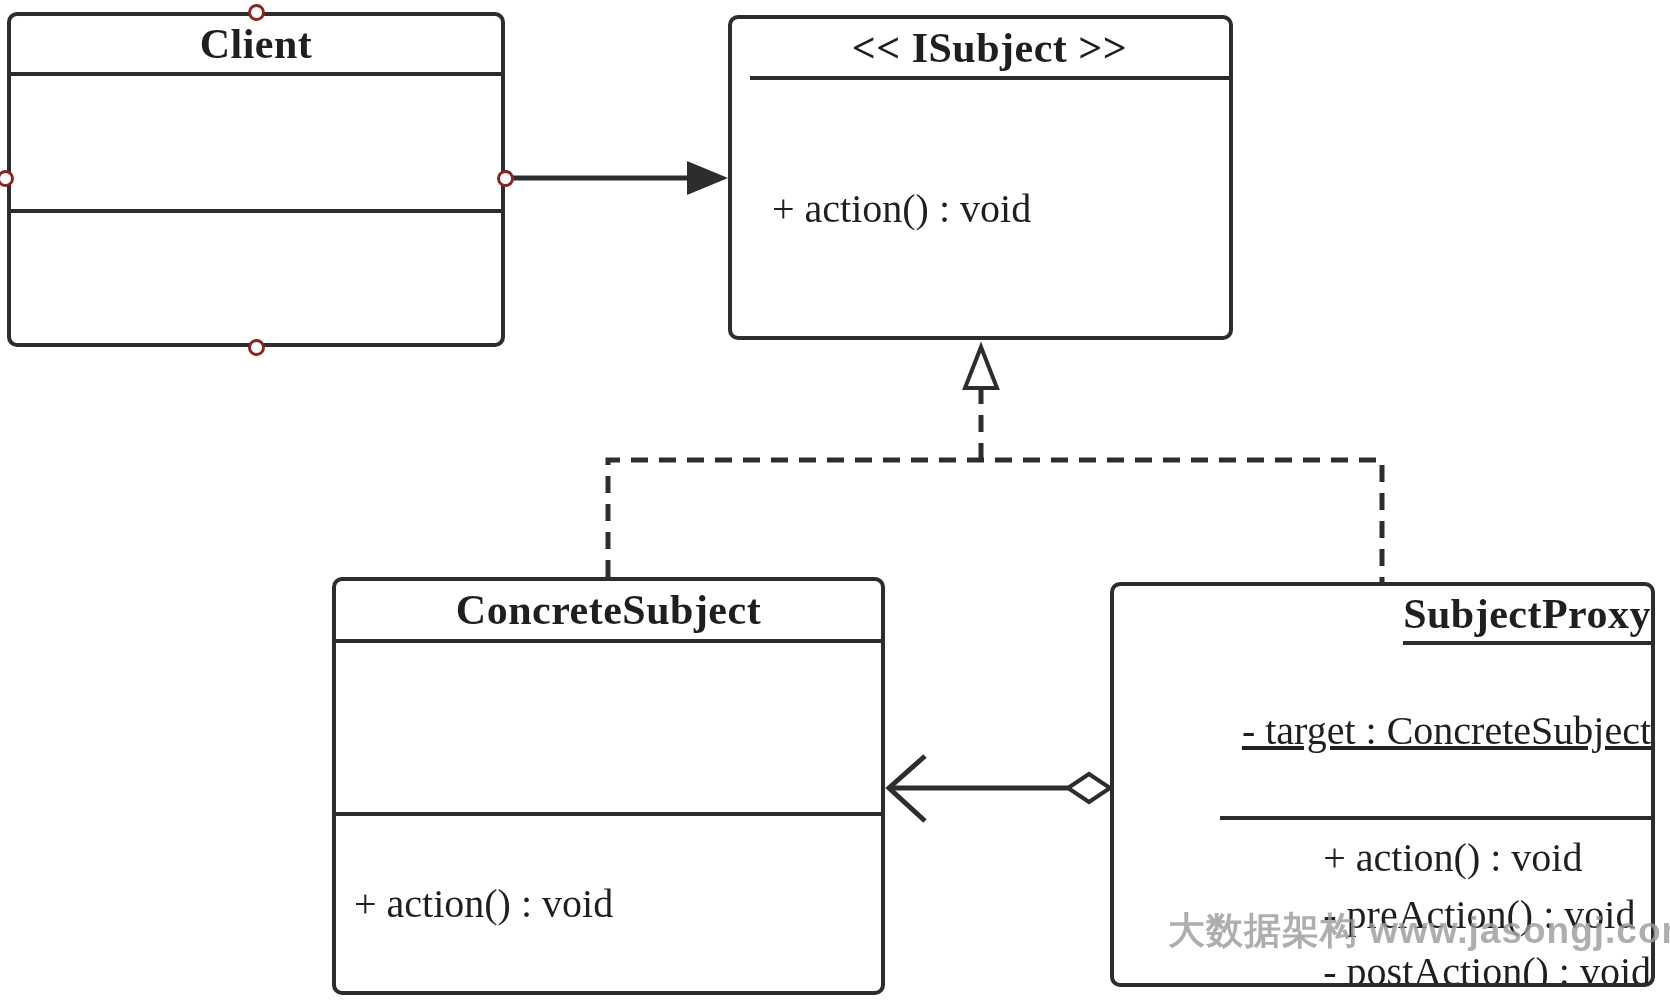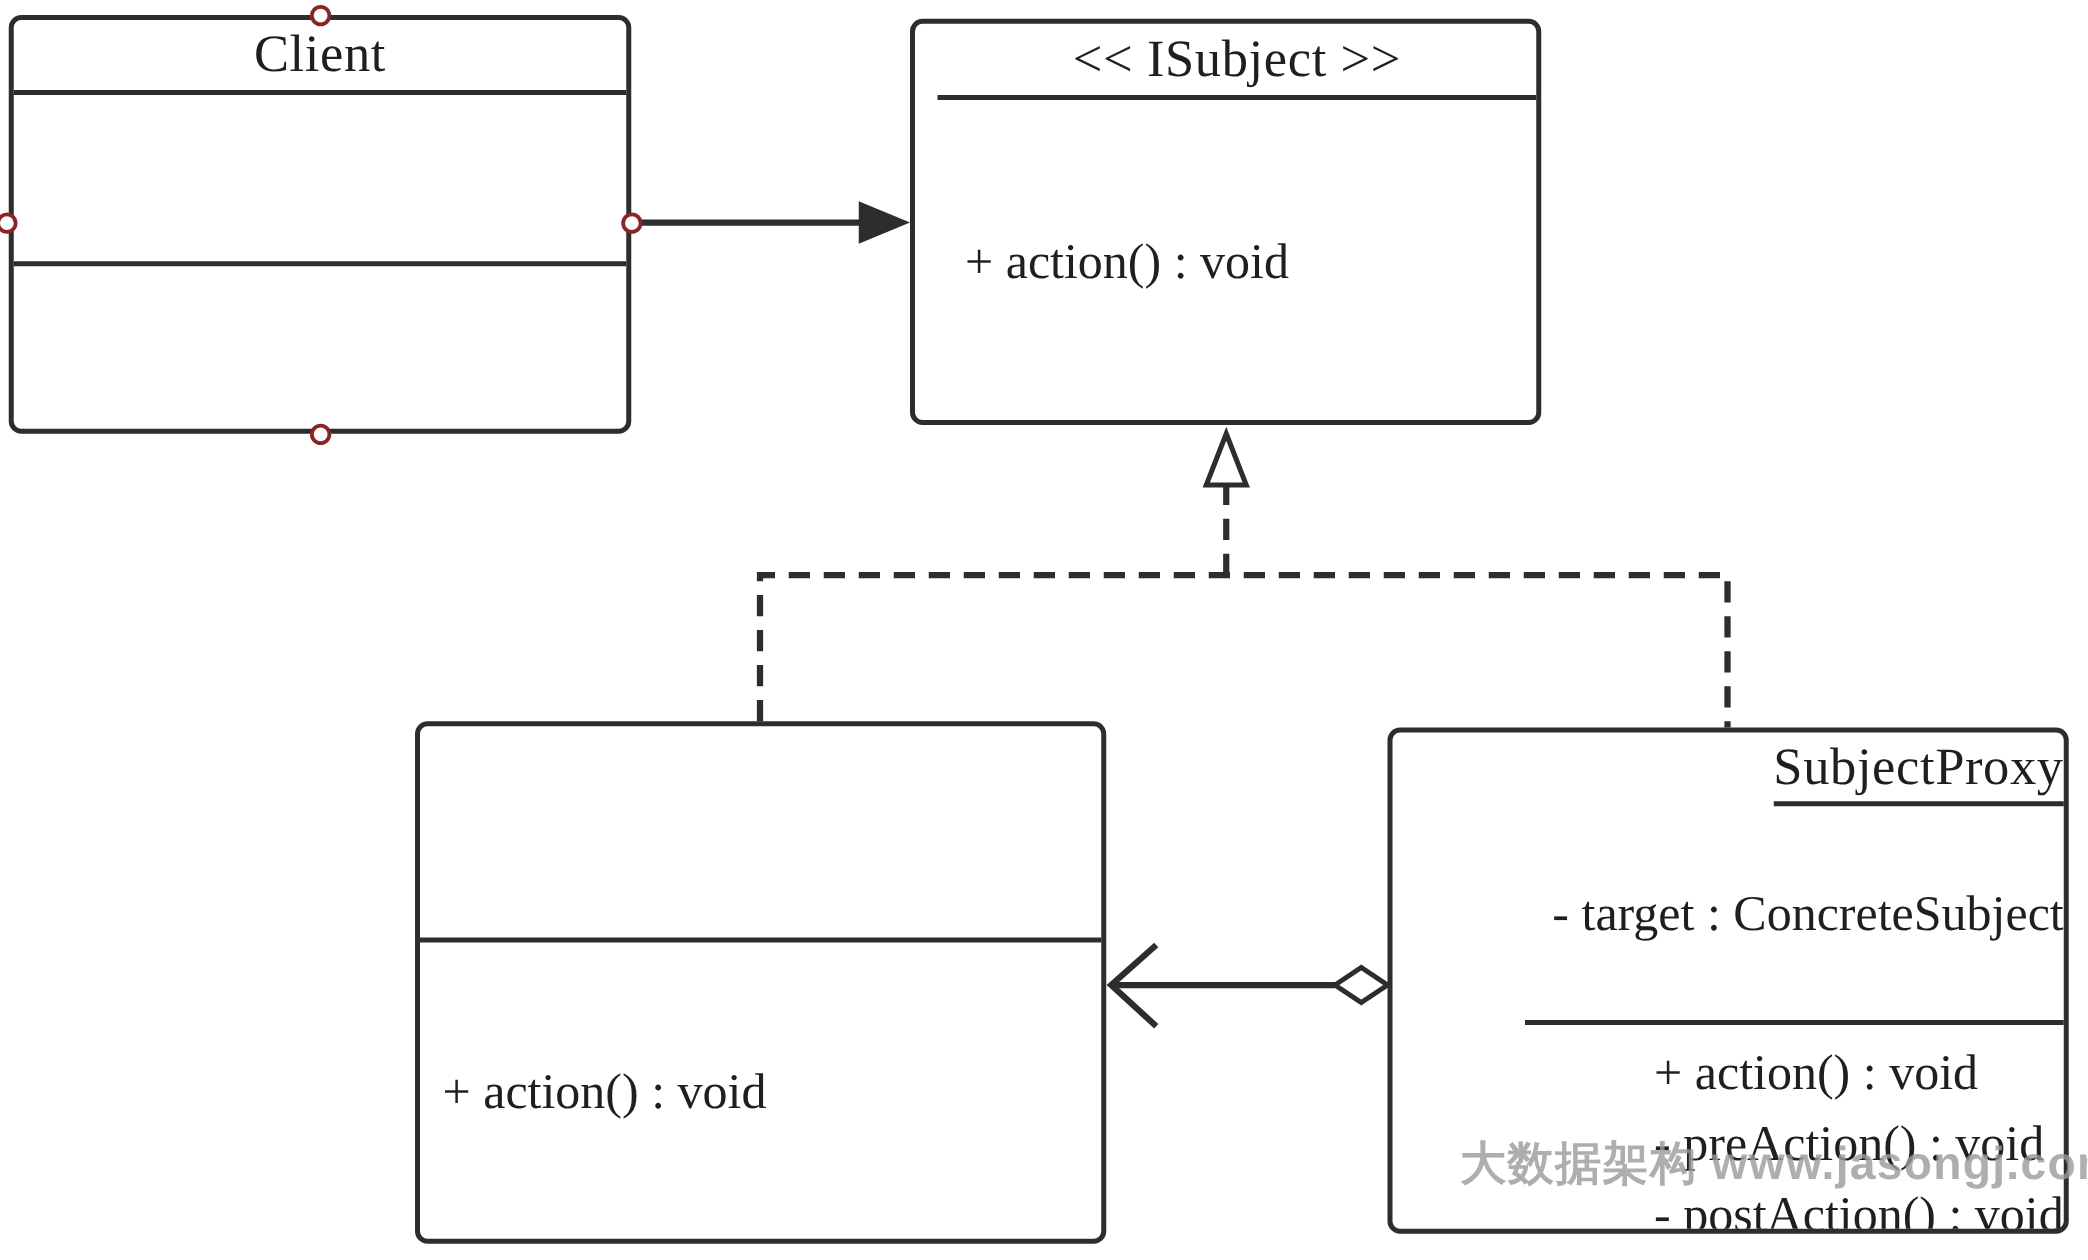--- a/index.html
+++ b/index.html
@@ -17,30 +17,30 @@
     border:4px solid #2d2d2d;
     border-radius:10px;
     background:#ffffff;
     display:flex;
     flex-direction:column;
   }
   .uml-title {
     flex:0 0 auto;
     border-bottom:4px solid #2d2d2d;
     display:flex; align-items:center; justify-content:center;
-    font-weight:normal;
+    font-weight:bold;
     font-size:42px;
     color:#1f1f1f;
     letter-spacing:0.5px;
   }
   .compartment {
     position:relative;
     overflow:hidden;
   }
-  .compartment.divided { border-bottom:4px solid #2d2d2d; }
+  .compartment.divided { border-bottom:4px solid #2d2d2d;text-decoration:underline; }
   .member-line {
     font-size:40px;
     color:#1f1f1f;
     white-space:nowrap;
   }
   .center-v {
     display:flex; align-items:center;
   }
   
   .handle {
@@ -86,20 +86,21 @@
   <div class="handle" style="left:248px; top:339px;"></div>
 
   <div class="uml-box" style="left:728px; top:15px; width:505px; height:325px;padding-left:18px;">
     <div class="uml-title" style="height:61px;">&lt;&lt; ISubject &gt;&gt;</div>
     <div class="compartment center-v" style="flex:1; padding-left:22px;">
       <span class="member-line">+ action() : void</span>
     </div>
   </div>
 
   <div class="uml-box" style="left:332px; top:577px; width:553px; height:418px;">
+    <div class="uml-title" style="height:62px;">ConcreteSubject</div>
     <div class="compartment divided" style="height:173px;"></div>
     <div class="compartment center-v" style="flex:1; padding-left:18px;">
       <span class="member-line">+ action() : void</span>
     </div>
   </div>
 
   <div class="uml-box" style="left:1110px; top:582px; width:545px; height:405px;align-items:flex-end;">
     <div class="uml-title" style="height:59px;">SubjectProxy</div>
     <div class="compartment divided center-v" style="height:175px; padding-left:22px;">
       <span class="member-line">- target : ConcreteSubject</span>

